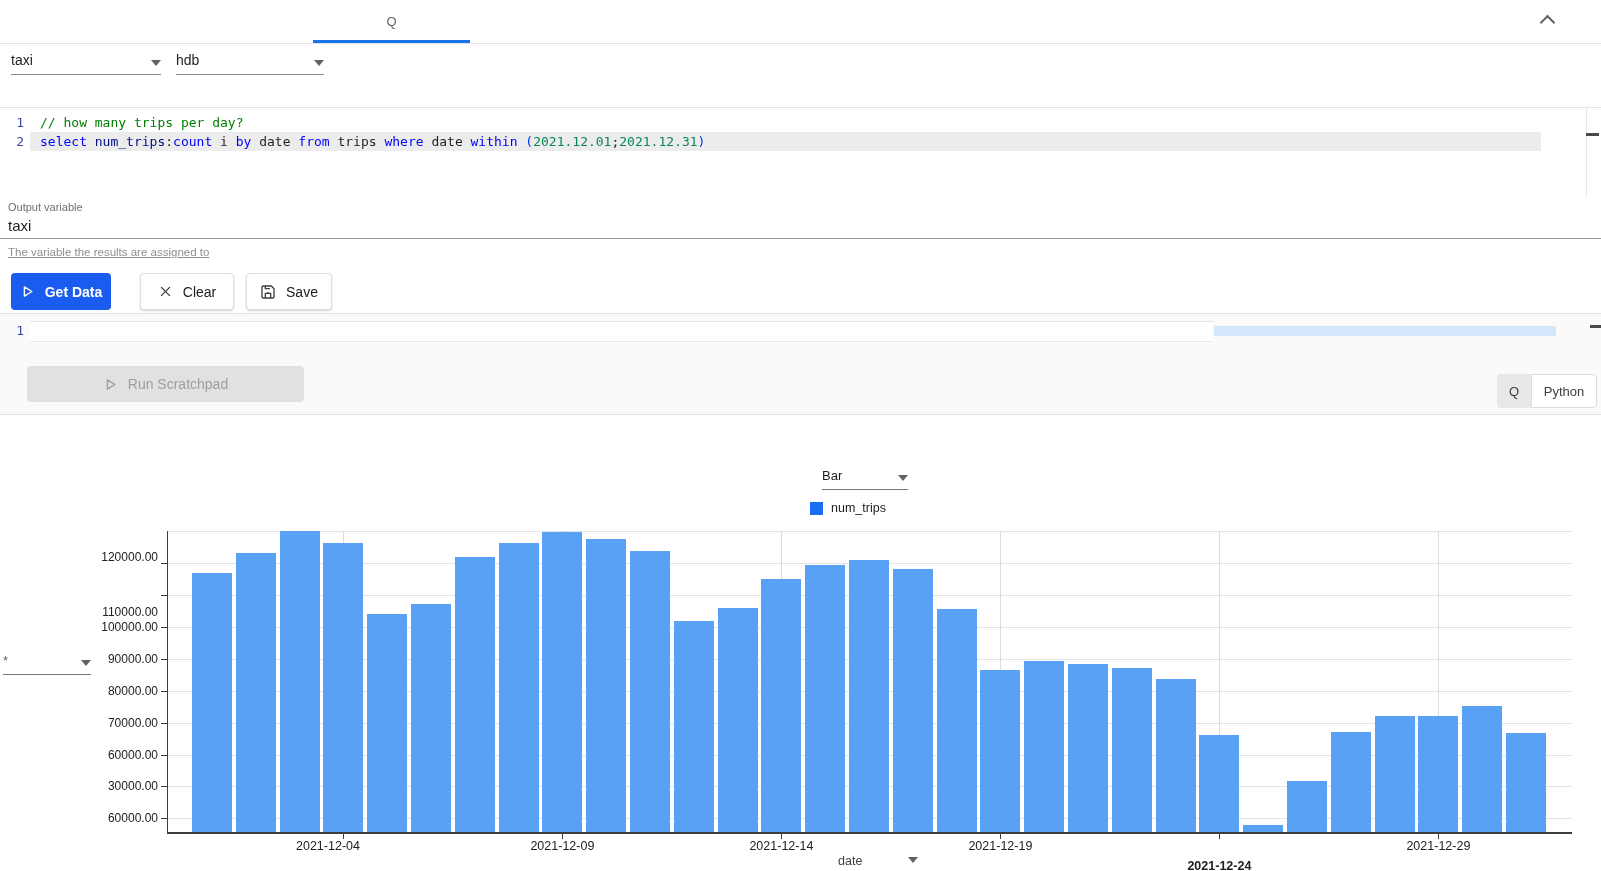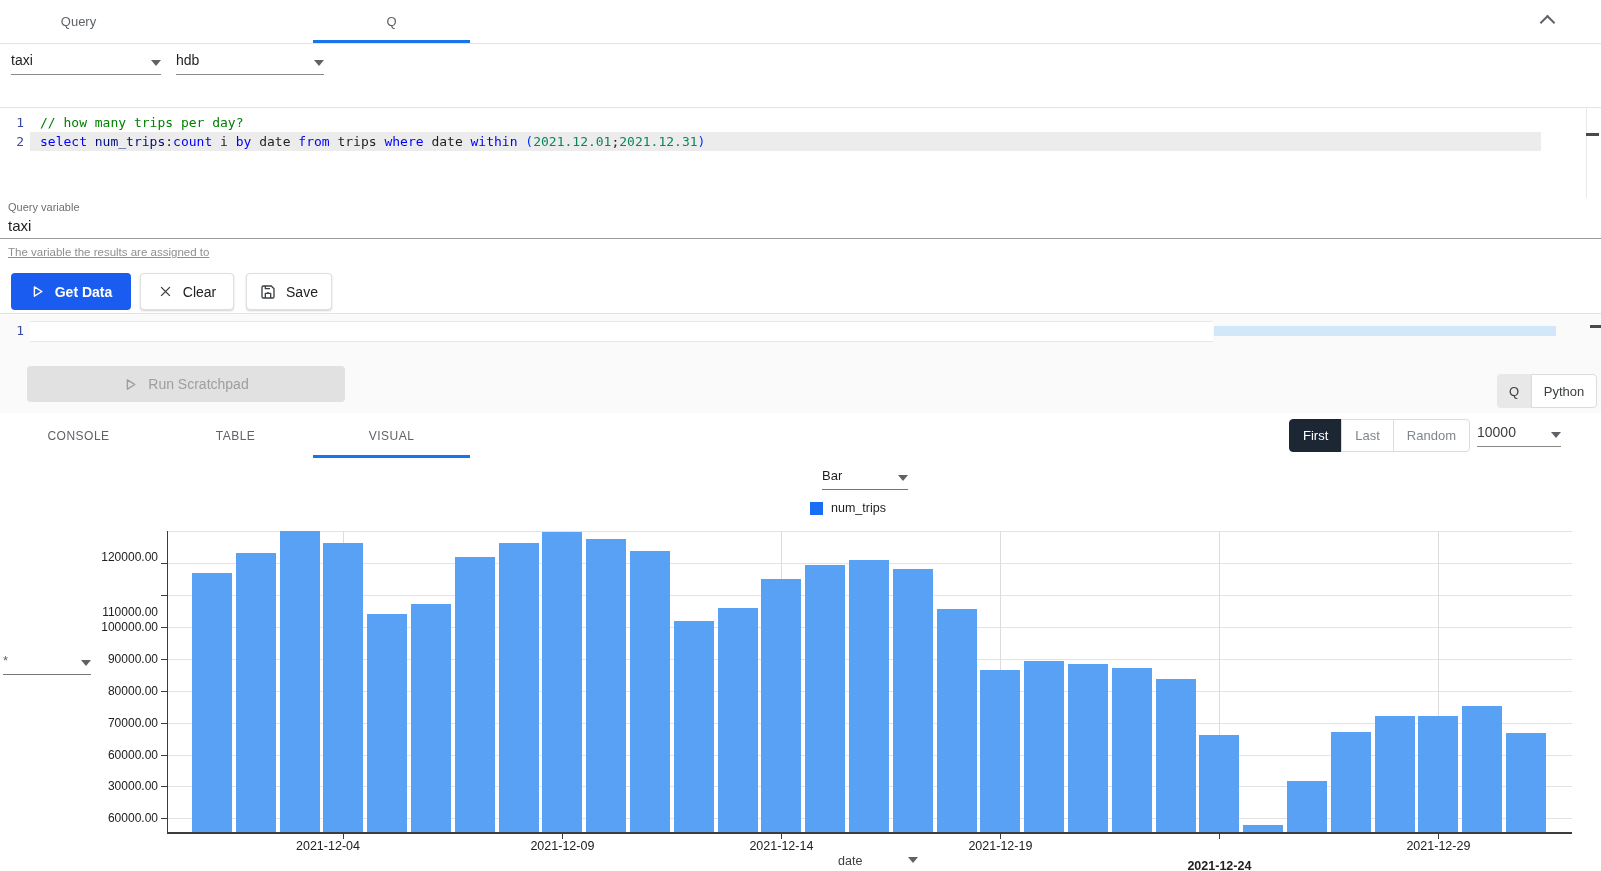--- a/index.html
+++ b/index.html
@@ -73,21 +73,20 @@
   .legend{position:absolute;left:810px;top:43px;display:flex;align-items:center;gap:8px;font-size:12.5px;color:#1f1f1f;}
   .swatch{width:13px;height:13px;background:var(--legend,#1b6ef3);}
   .chart .mselect{border-bottom:1px solid #757575;font-size:13px;}
 </style>
 </head>
 <body>
 
 <div class="app">
 
   <div class="tabbar">
-    <div class="tab" style="left:0">Query</div>
     <div class="tab" style="left:313px">Q</div>
     <div class="tab-indicator"></div>
     <div class="abs" style="left:1537px;top:12px;width:20px;height:20px;display:flex;align-items:center;justify-content:center;cursor:pointer;">
       <span class="chev"></span>
     </div>
   </div>
 
   <div class="mselect" style="left:11px;top:52px;width:150px;">
     <span>taxi</span>
     <span class="caret"></span>
@@ -99,26 +98,26 @@
 
   <div class="editor">
     <div id="code-lines" style="position:absolute;left:0;top:5px;right:15px;">
         <div class="code-line"><span class="gutter">1</span><span class="content"><span style="color: rgb(0, 128, 0);">// how many trips per day?</span></span></div>
         <div class="code-line active"><span class="gutter">2</span><span class="content"><span style="color: rgb(0, 0, 255);">select</span><span style="color: rgb(31, 31, 31);"> </span><span style="color: rgb(0, 16, 128);">num_trips</span><span style="color: rgb(31, 31, 31);">:</span><span style="color: rgb(0, 0, 255);">count</span><span style="color: rgb(31, 31, 31);"> i </span><span style="color: rgb(0, 0, 255);">by</span><span style="color: rgb(31, 31, 31);"> date </span><span style="color: rgb(0, 0, 255);">from</span><span style="color: rgb(31, 31, 31);"> trips </span><span style="color: rgb(0, 0, 255);">where</span><span style="color: rgb(31, 31, 31);"> date </span><span style="color: rgb(0, 0, 255);">within</span><span style="color: rgb(31, 31, 31);"> </span><span style="color: rgb(4, 49, 250);">(</span><span style="color: rgb(9, 134, 88);">2021.12.01</span><span style="color: rgb(31, 31, 31);">;</span><span style="color: rgb(9, 134, 88);">2021.12.31</span><span style="color: rgb(4, 49, 250);">)</span></span></div>
       </div>
   </div>
   <div class="ruler"></div>
   <div class="ruler-dash"></div>
 
-  <div class="small-label" style="left:8px;top:201px;">Query variable</div>
+  <div class="small-label" style="left:8px;top:201px;">Output variable</div>
   <div class="field-value" style="left:8px;top:217px;">taxi</div>
   <div class="full-underline" style="top:238px;"></div>
   <div class="helper" style="left:8px;top:246px;text-decoration:underline;">The variable the results are assigned to</div>
 
-  <div class="btn primary" style="left:11px;top:273px;width:120px;">
+  <div class="btn primary" style="left:11px;top:273px;width:100px;">
     <svg width="15" height="15" viewBox="0 0 24 24" fill="none" stroke="#fff" stroke-width="2.2" stroke-linejoin="round">
         <path d="M7 4.5 L19 12 L7 19.5 Z"></path>
       </svg>
     <span>Get Data</span>
   </div>
   <div class="btn plain" style="left:140px;top:273px;width:94px;">
     <svg width="15" height="15" viewBox="0 0 24 24" stroke="#3c4043" stroke-width="2.2" fill="none">
         <path d="M5 5 L19 19 M19 5 L5 19"></path>
       </svg>
     <span>Clear</span>
@@ -131,47 +130,32 @@
         <path d="M8 3v4h7"></path>
     </svg>
     <span>Save</span>
   </div>
 
   <div class="scratch">
     <div class="sp-gutter">1</div>
     <div class="sp-line"></div>
     <div class="sp-sel"></div>
     <div class="sp-dash"></div>
-    <div class="btn disabled" style="left:27px;top:52px;width:318px;height:36px;">
+    <div class="btn disabled" style="left:27px;top:52px;width:277px;height:36px;">
       <svg width="15" height="15" viewBox="0 0 24 24" fill="none" stroke="#9e9e9e" stroke-width="2.2" stroke-linejoin="round">
           <path d="M7 4.5 L19 12 L7 19.5 Z"></path>
         </svg>
       <span>Run Scratchpad</span>
     </div>
     <div class="toggle">
       <div class="seg sel">Q</div>
       <div class="seg unsel">Python</div>
     </div>
   </div>
 
-  <div class="resbar">
-    <div class="rtab" style="left:0">CONSOLE</div>
-    <div class="rtab" style="left:157px">TABLE</div>
-    <div class="rtab" style="left:313px">VISUAL</div>
-    <div class="res-indicator"></div>
-    <div class="samples">
-      <div class="seg">First</div>
-      <div class="seg">Last</div>
-      <div class="seg">Random</div>
-    </div>
-    <div class="mselect" style="left:1477px;top:11px;width:84px;font-size:14px;color:#3c4043;">
-      <span>10000</span>
-      <span class="caret"></span>
-    </div>
-  </div>
 
   <div class="chart" id="chart">
     <div class="mselect" style="left:822px;top:10px;width:86px;">
       <span>Bar</span>
       <span class="caret"></span>
     </div>
     <div class="legend">
       <span class="swatch"></span>
       <span>num_trips</span>
     </div>

